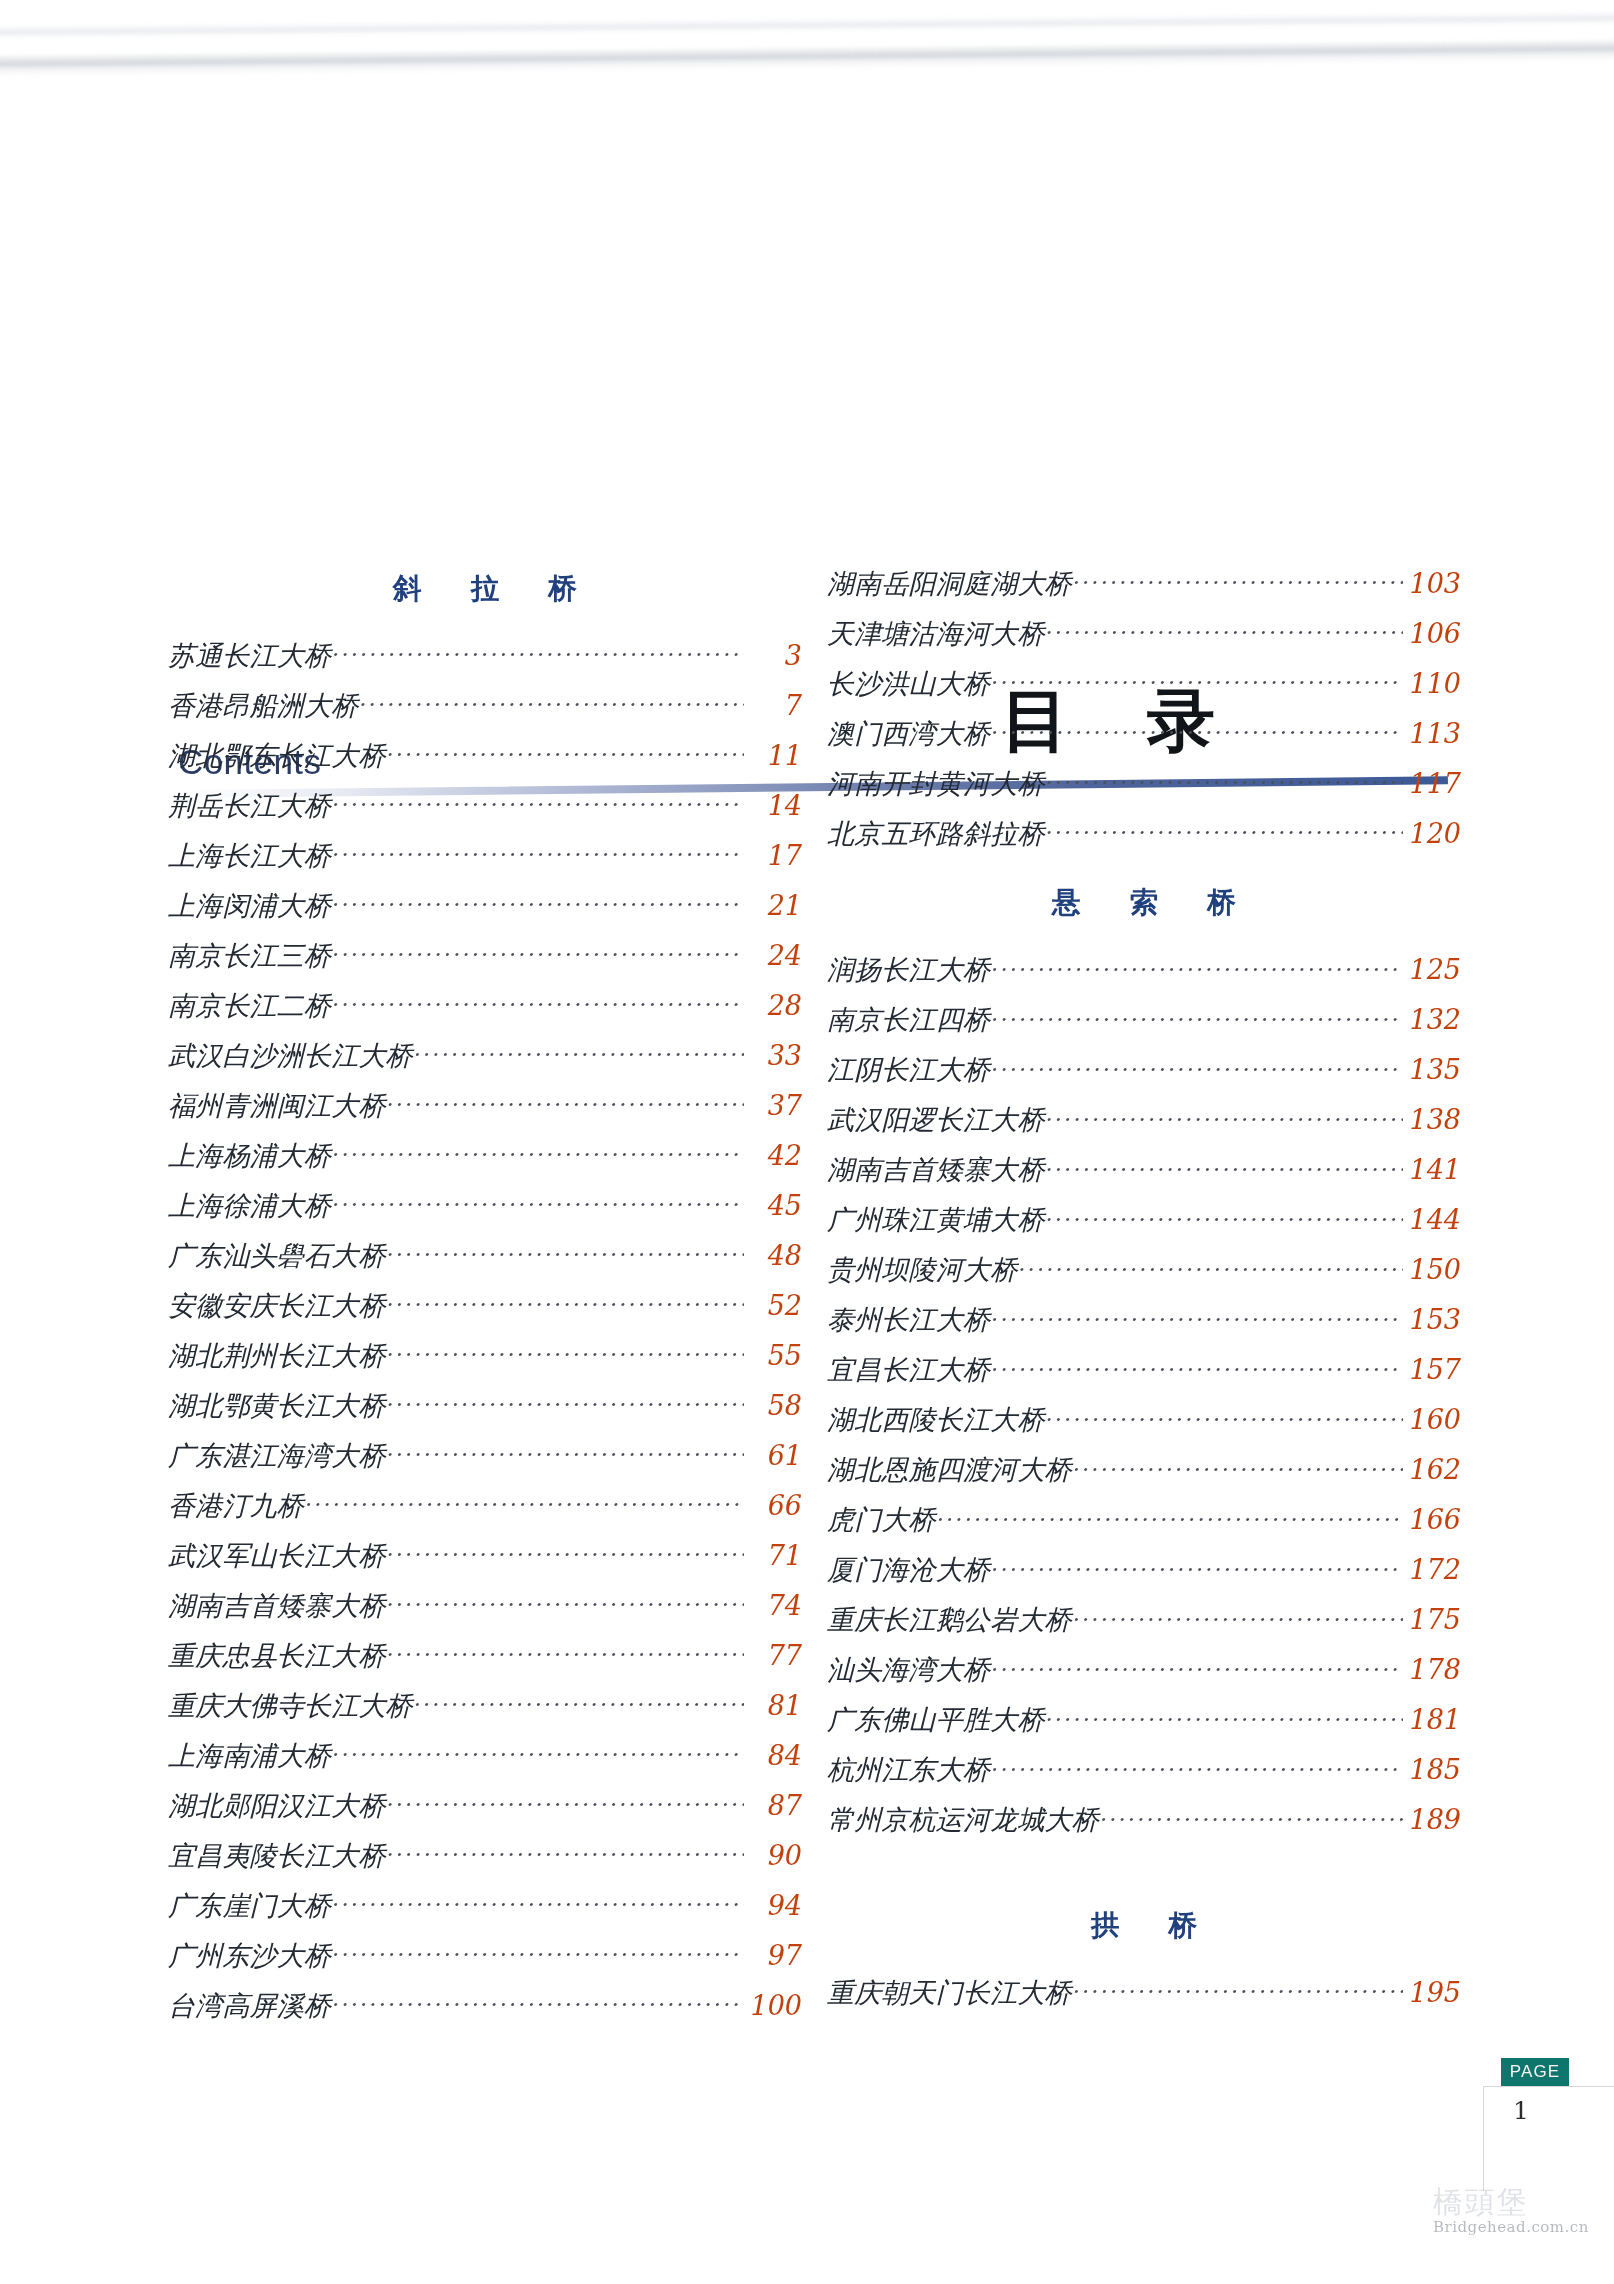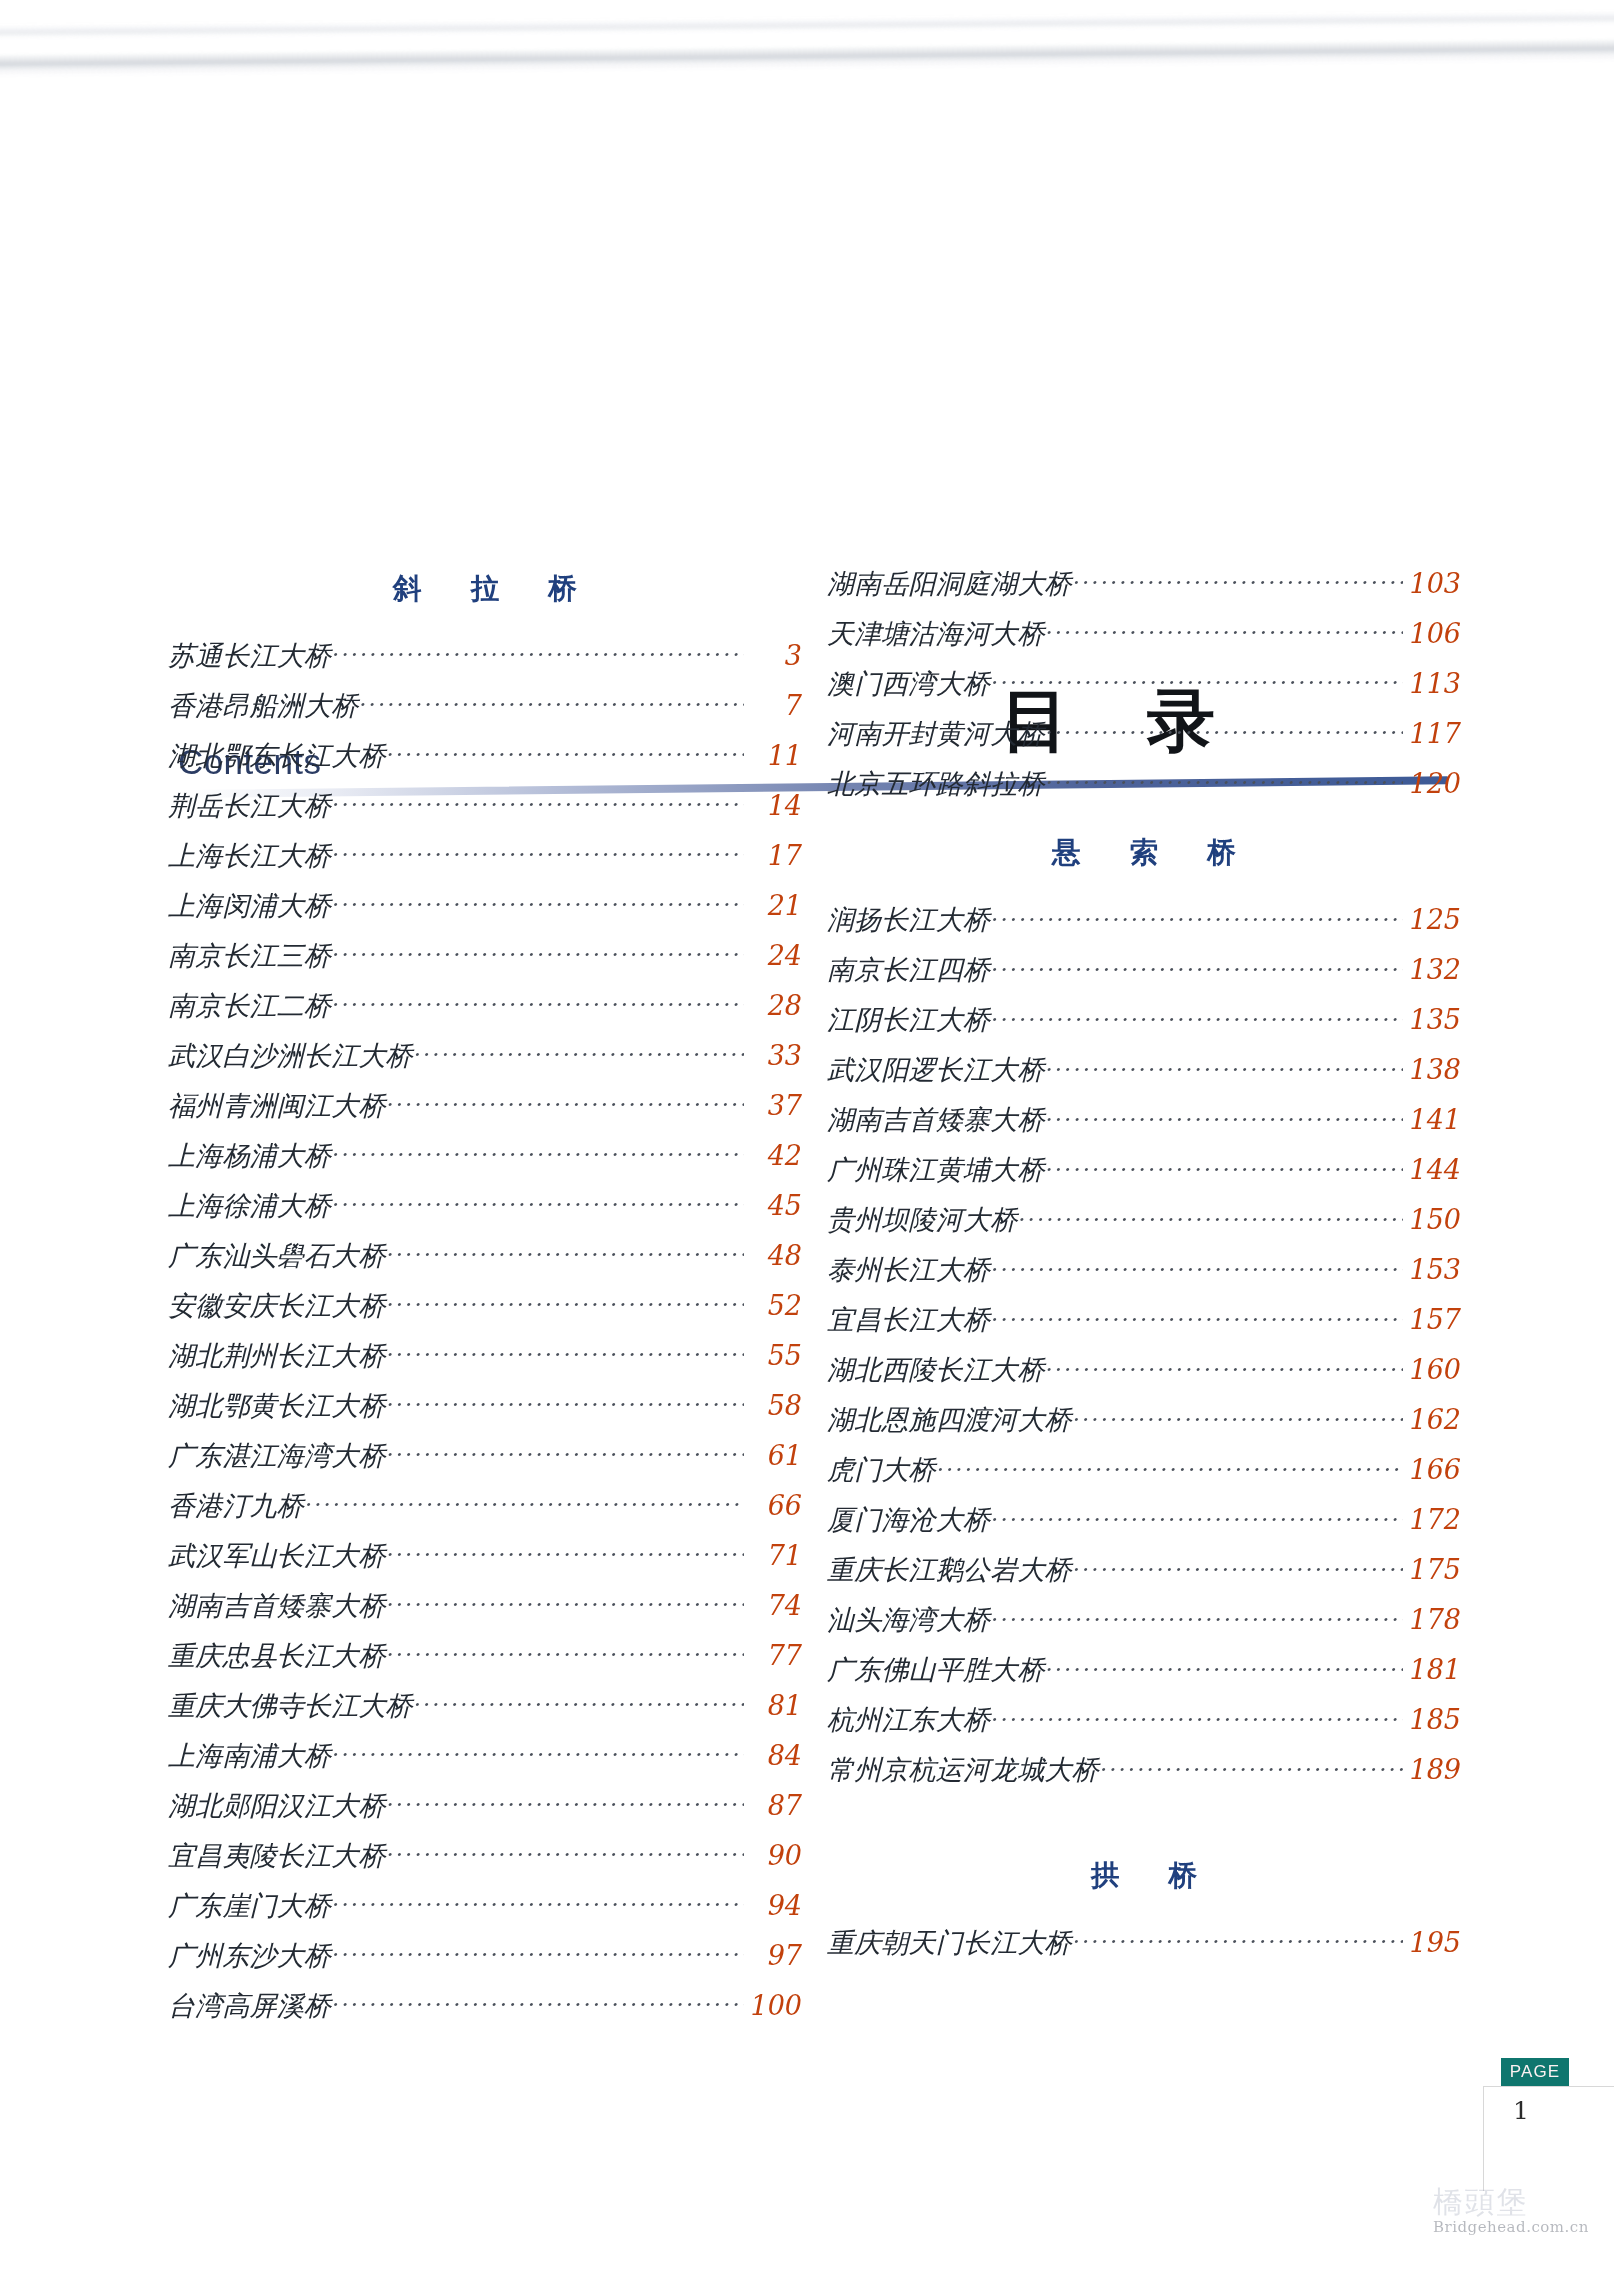--- a/index.html
+++ b/index.html
@@ -402,20 +402,25 @@
         <span class="title">湖南岳阳洞庭湖大桥</span>
         <span class="leader"></span>
         <span class="pageno">103</span>
       </div>
       <div class="entry">
         <span class="title">天津塘沽海河大桥</span>
         <span class="leader"></span>
         <span class="pageno">106</span>
       </div>
       <div class="entry">
+        <span class="title">长沙洪山大桥</span>
+        <span class="leader"></span>
+        <span class="pageno">110</span>
+      </div>
+      <div class="entry">
         <span class="title">澳门西湾大桥</span>
         <span class="leader"></span>
         <span class="pageno">113</span>
       </div>
       <div class="entry">
         <span class="title">河南开封黄河大桥</span>
         <span class="leader"></span>
         <span class="pageno">117</span>
       </div>
       <div class="entry">

